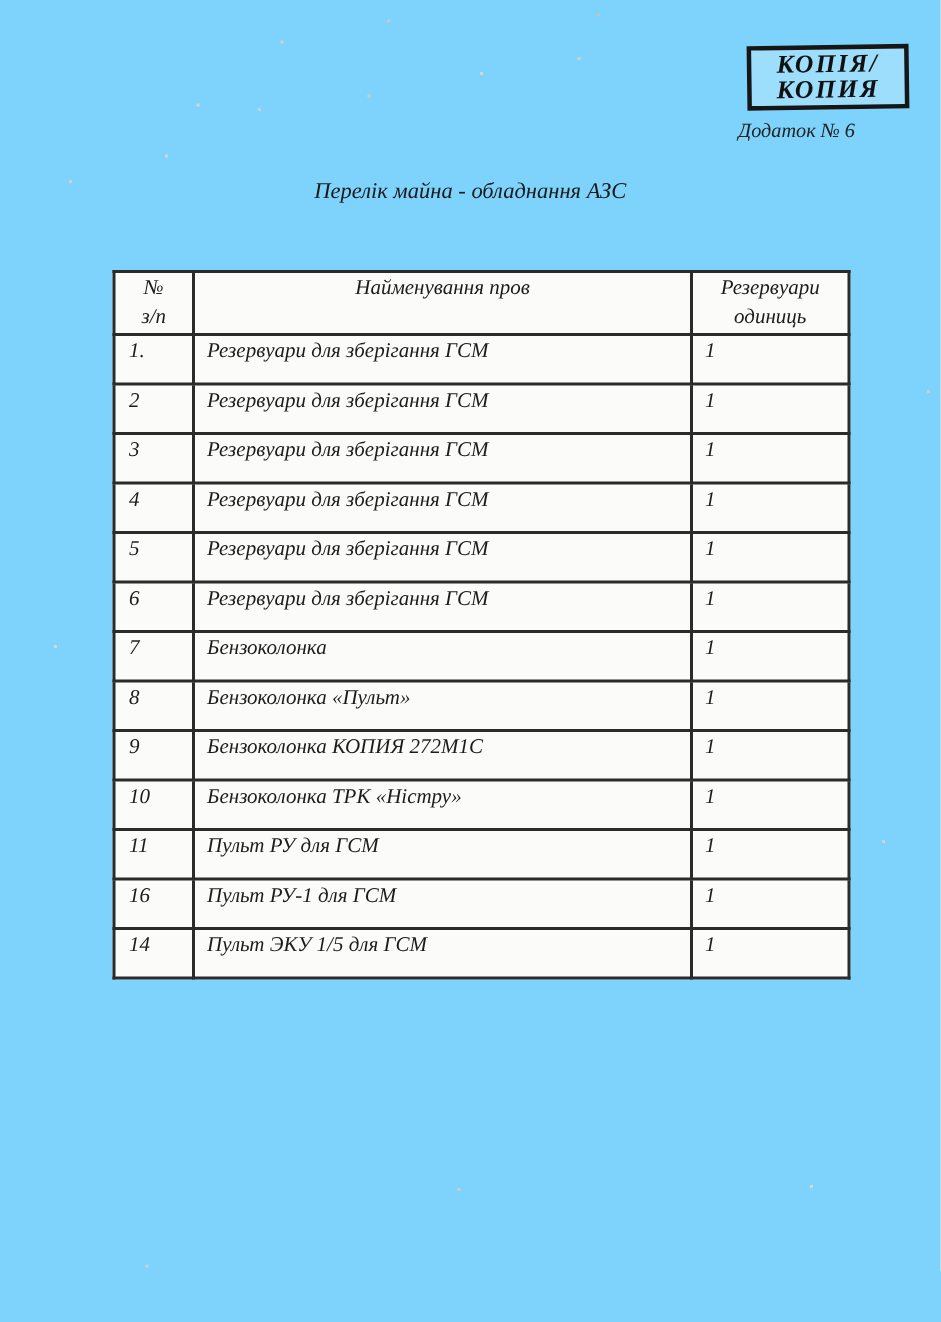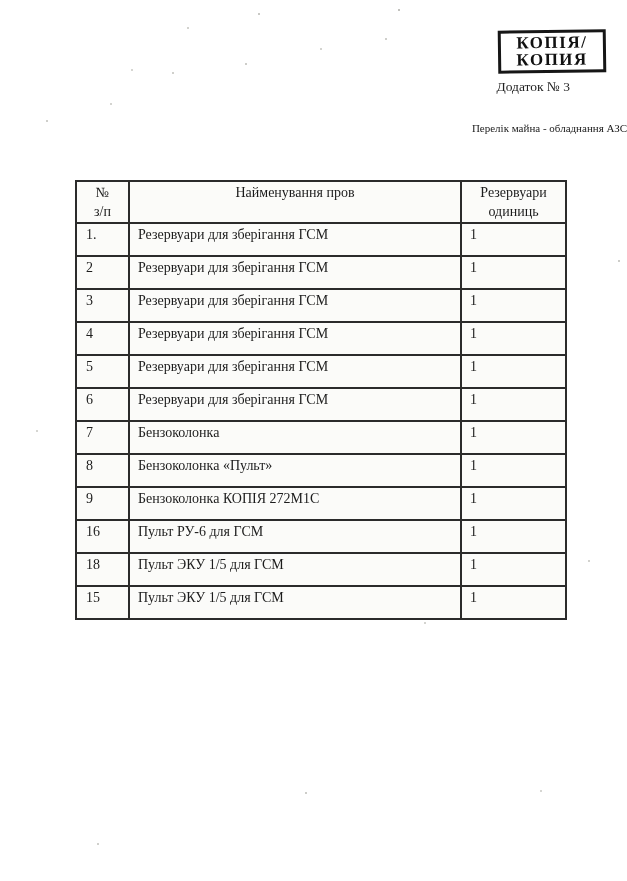--- a/index.html
+++ b/index.html
@@ -5,24 +5,25 @@
   html, body {
     margin: 0;
     padding: 0;
     background: #e8e8e6;
   }
   .page {
     position: relative;
     width: 627px;
     height: 881px;
     margin: 0 auto;
-    background: #ffffff;
+    background: #7dd3fc;
     overflow: hidden;
     font-family: "Liberation Serif", "DejaVu Serif", serif;
     color: #1e1e1e;
+    font-style: italic;
   }
   
   .specks {
     position: absolute;
     left: 0; top: 0;
     width: 2px; height: 2px;
     background: transparent;
     box-shadow:
       258px 13px 0 #c9c9c5, 398px 9px 0 #c2c2be, 187px 27px 0 #d2d2ce,
       385px 38px 0 #cfcfcb, 320px 48px 0 #d4d4d0, 245px 63px 0 #cdcdc9,
@@ -53,22 +54,22 @@
     top: 79px;
     right: 57px;
     font-size: 13.5px;
     color: #222;
   }
   .title {
     position: absolute;
     top: 119px;
     left: 0;
     width: 100%;
-    text-align: right;
-    font-size: 11px;
+    text-align: center;
+    font-size: 15px;
     line-height: 19.5px;
     color: #1a1a1a;
   }
   table.doc-table {
     position: absolute;
     left: 75px;
     top: 180px;
     width: 490px;
     border-collapse: collapse;
     table-layout: fixed;
@@ -108,21 +109,21 @@
 
 <div class="page">
 
   <div class="specks"></div>
 
   <div class="stamp">
     <div>КОПІЯ/</div>
     <div>КОПИЯ</div>
   </div>
 
-  <div class="annex">Додаток № 3</div>
+  <div class="annex">Додаток № 6</div>
 
   <div class="title">
     <div>Перелік майна - обладнання АЗС</div>
   </div>
 
   <table class="doc-table">
     <colgroup>
       <col class="col-num">
       <col class="col-name">
       <col class="col-qty">
@@ -184,41 +185,46 @@
   </tr>
 
   <tr>
     <td class="c-num">8</td>
     <td class="c-name">Бензоколонка «Пульт»</td>
     <td class="c-qty">1</td>
   </tr>
 
   <tr>
     <td class="c-num">9</td>
-    <td class="c-name">Бензоколонка КОПІЯ 272М1С</td>
-    <td class="c-qty">1</td>
-  </tr>
-
-
+    <td class="c-name">Бензоколонка КОПИЯ 272М1С</td>
+    <td class="c-qty">1</td>
+  </tr>
+
+  <tr>
+    <td class="c-num">10</td>
+    <td class="c-name">Бензоколонка ТРК «Ністру»</td>
+    <td class="c-qty">1</td>
+  </tr>
+
+  <tr>
+    <td class="c-num">11</td>
+    <td class="c-name">Пульт РУ для ГСМ</td>
+    <td class="c-qty">1</td>
+  </tr>
 
   <tr>
     <td class="c-num">16</td>
-    <td class="c-name">Пульт РУ-6 для ГСМ</td>
-    <td class="c-qty">1</td>
-  </tr>
-
-
-  <tr>
-    <td class="c-num">18</td>
+    <td class="c-name">Пульт РУ-1 для ГСМ</td>
+    <td class="c-qty">1</td>
+  </tr>
+
+
+  <tr>
+    <td class="c-num">14</td>
     <td class="c-name">Пульт ЭКУ 1/5 для ГСМ</td>
     <td class="c-qty">1</td>
   </tr>
 
-  <tr>
-    <td class="c-num">15</td>
-    <td class="c-name">Пульт ЭКУ 1/5 для ГСМ</td>
-    <td class="c-qty">1</td>
-  </tr>
 
 </tbody>
   </table>
 
 </div>
 
 </body></html>

